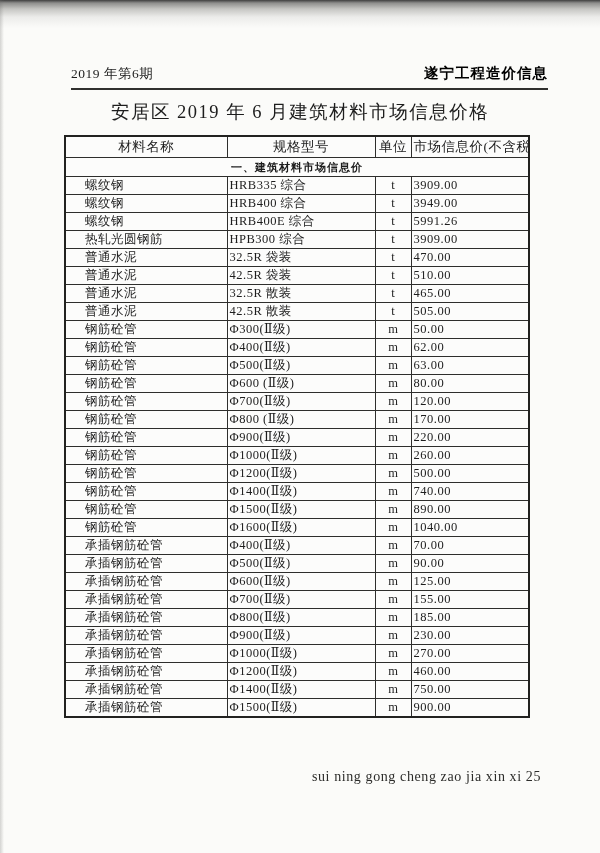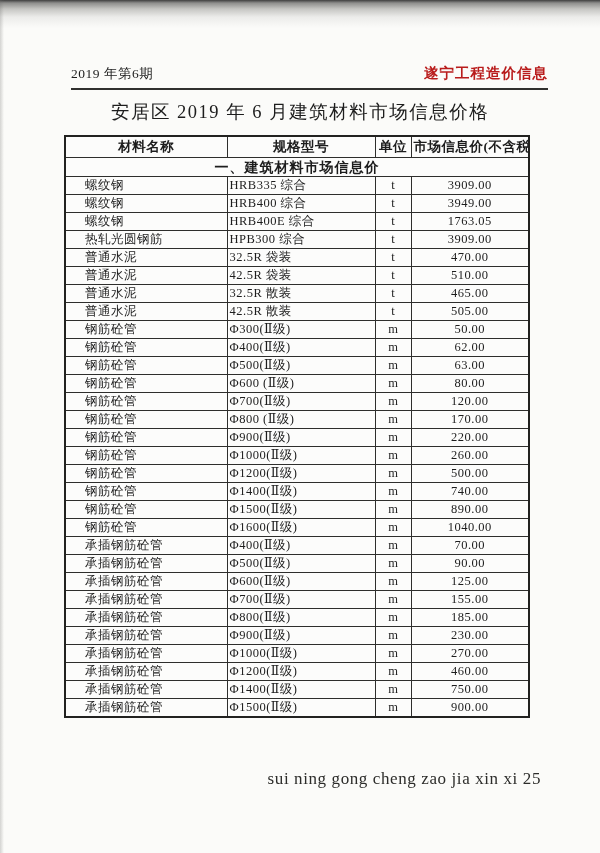--- a/index.html
+++ b/index.html
@@ -18,21 +18,21 @@
     position:absolute;top:0;left:0;bottom:0;width:4px;
     background:linear-gradient(90deg,rgba(110,110,108,0.28),rgba(110,110,108,0));
   }
   
   .runhead{
     position:absolute;left:71px;top:64px;width:477px;
     display:flex;justify-content:space-between;align-items:flex-end;
     padding-bottom:5px;border-bottom:2px solid #30302e;
   }
   .issue{font-size:13.5px;letter-spacing:0.5px;}
-  .journal{font-size:14.5px;font-weight:bold;letter-spacing:1px;color:#b91c1c;font-family:Liberation Mono, monospace;}
+  .journal{font-size:14.5px;font-weight:bold;letter-spacing:1px;color:#000000;font-family:Liberation Mono, monospace;}
   
   .doc-title{
     position:absolute;top:99px;left:0;width:600px;margin:0;
     text-align:center;font-size:18.5px;font-weight:normal;letter-spacing:1.5px;
   }
   
   table.price{
     position:absolute;top:135px;left:64px;width:464px;
     border-collapse:collapse;table-layout:fixed;
     font-size:12.5px;
@@ -43,33 +43,33 @@
   table.price col.c1{width:148px;}
   table.price col.c2{width:36px;}
   table.price col.c3{width:118px;}
   table.price th,table.price td{
     border:1px solid #2e2e2c;
     padding:0 2px;height:17px;line-height:17px;
     white-space:nowrap;overflow:hidden;
   }
   table.price th{
     height:20px;line-height:20px;
-    font-size:13.5px;font-weight:700;text-align:center;letter-spacing:0.5px;
+    font-size:13.5px;font-weight:400;text-align:center;letter-spacing:0.5px;
   }
   table.price td.section-cell{
-    text-align:center;font-weight:bold;font-size:14px;letter-spacing:1px;height:18px;
+    text-align:center;font-weight:bold;font-size:11px;letter-spacing:1px;height:18px;
   }
   table.price td.c0{text-align:left;padding-left:19px;letter-spacing:0.5px;}
   table.price td.c1{text-align:left;letter-spacing:0.5px;}
   table.price td.c2{text-align:center;}
-  table.price td.c3{text-align:center;letter-spacing:0.5px;}
+  table.price td.c3{text-align:left;letter-spacing:0.5px;}
   
   .footer{
     position:absolute;top:769px;left:0;width:541px;
-    text-align:right;font-size:17px;letter-spacing:0.6px;color:#2c2c2a;
+    text-align:right;font-size:14px;letter-spacing:0.6px;color:#2c2c2a;
   }
 </style>
 </head>
 <body>
 
 <div class="scan-top"></div>
 <div class="scan-left"></div>
 
 <div class="runhead">
   <span class="issue">2019 年第6期</span>
@@ -106,21 +106,21 @@
       <tr>
         <td class="c0">螺纹钢</td>
         <td class="c1">HRB400 综合</td>
         <td class="c2">t</td>
         <td class="c3">3949.00</td>
       </tr>
       <tr>
         <td class="c0">螺纹钢</td>
         <td class="c1">HRB400E 综合</td>
         <td class="c2">t</td>
-        <td class="c3">1763.05</td>
+        <td class="c3">5991.26</td>
       </tr>
       <tr>
         <td class="c0">热轧光圆钢筋</td>
         <td class="c1">HPB300 综合</td>
         <td class="c2">t</td>
         <td class="c3">3909.00</td>
       </tr>
       <tr>
         <td class="c0">普通水泥</td>
         <td class="c1">32.5R 袋装</td>

